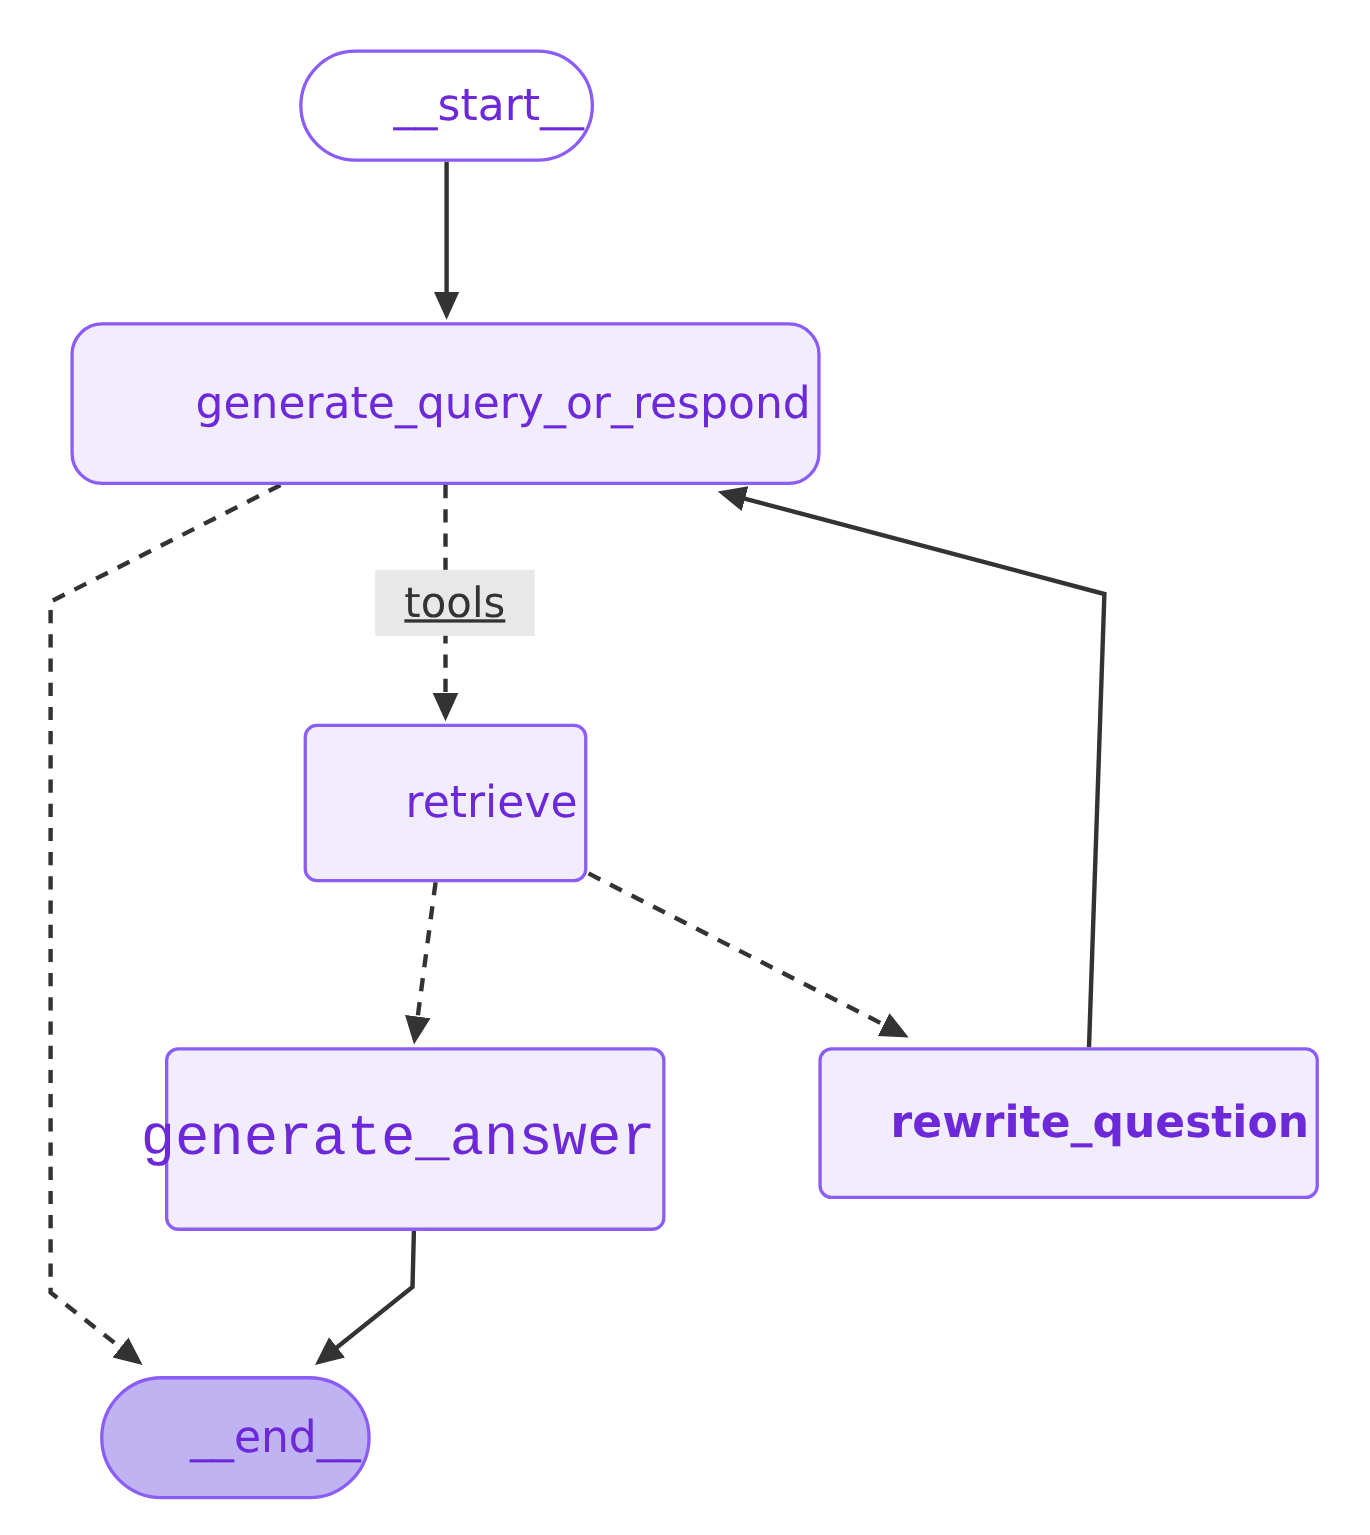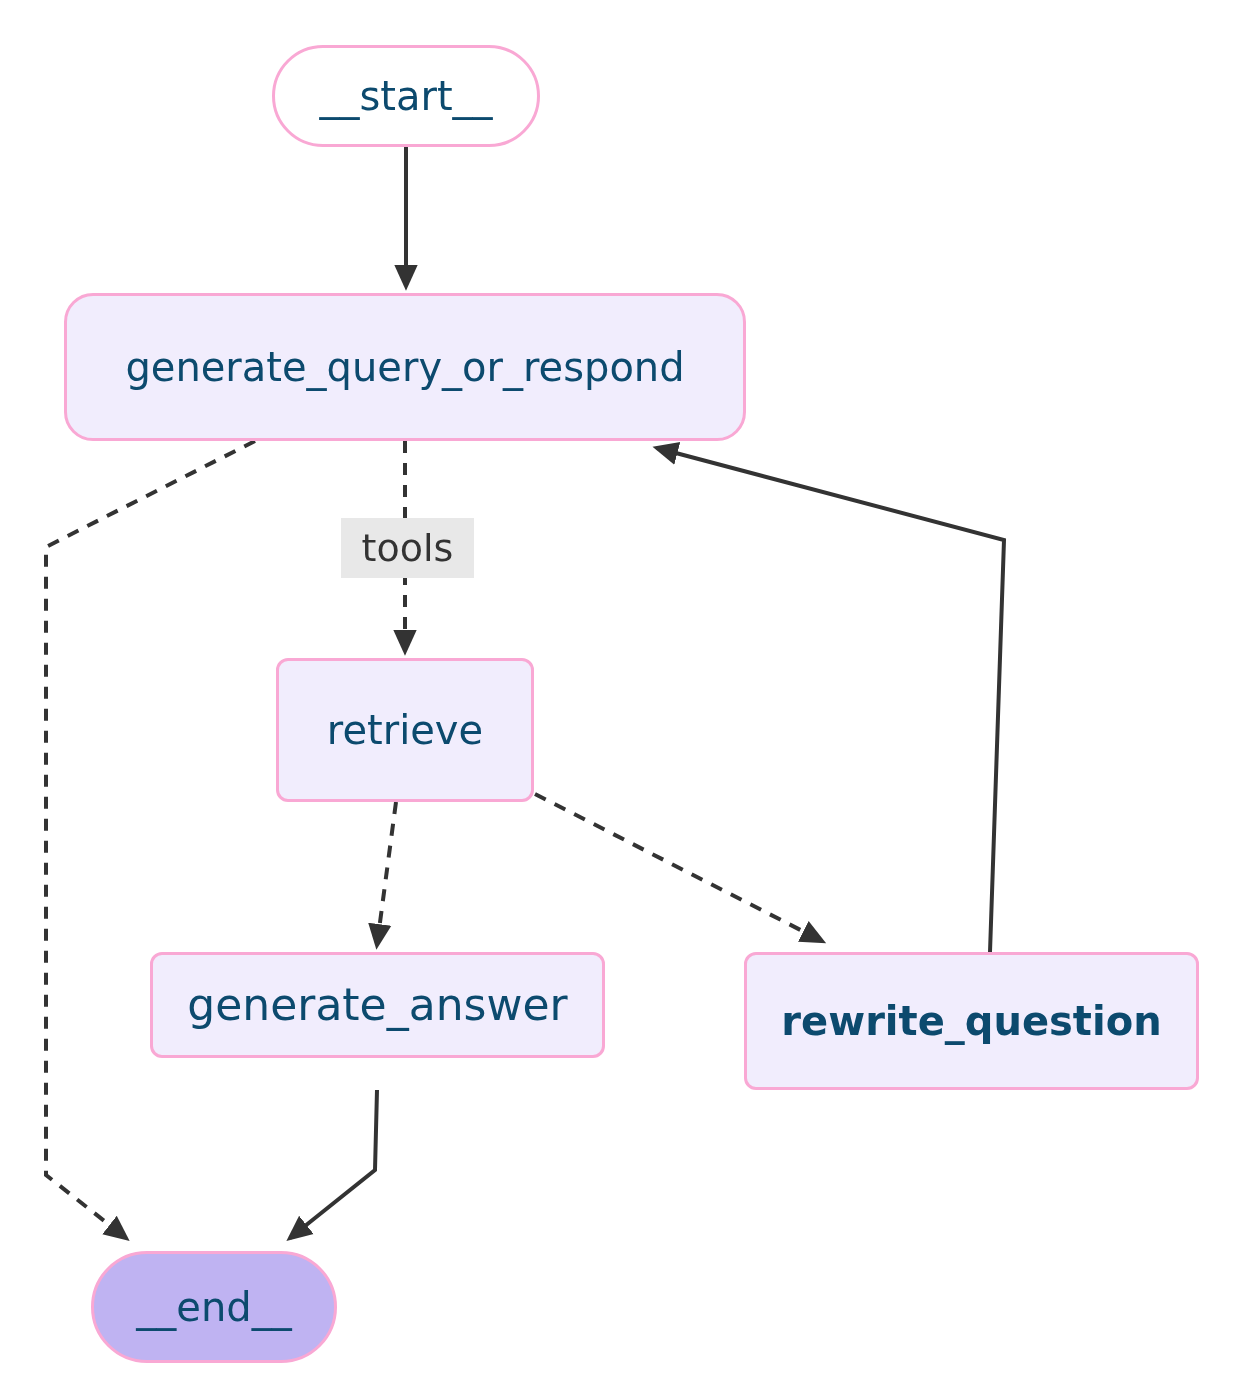--- a/index.html
+++ b/index.html
@@ -22,25 +22,25 @@
     left: 0;
     top: 0;
     width: 1245px;
     height: 1395px;
   }
   .node {
     position: absolute;
     box-sizing: border-box;
     display: flex;
     align-items: center;
-    justify-content: center;
+    justify-content: flex-end;
     background: #f1edfd;
-    border: 3px solid #f9a8d4;
+    border: 3px solid #8b5cf6;
     border-radius: 12px;
-    color: #0c4a6e;
+    color: #6d28d9;
     text-align: center;
     line-height: 1.1;
     white-space: nowrap;
   }
   .node.terminal {
     border-radius: 999px;
   }
   .node.start-node {
     background: #ffffff;
   }
@@ -87,27 +87,27 @@
   <div id="node-layer">
       <div class="node terminal start-node" style="left: 272px; top: 45px; width: 268px; height: 102px; font-size: 40px;">
         <span class="node-label">__start__</span>
       </div>
       <div class="node" style="left: 64px; top: 293px; width: 682px; height: 148px; font-size: 40px; border-radius: 29px;">
         <span class="node-label">generate_query_or_respond</span>
       </div>
       <div class="node" style="left: 276px; top: 658px; width: 258px; height: 144px; font-size: 40px;">
         <span class="node-label">retrieve</span>
       </div>
-      <div class="node" style="left: 150px; top: 952px; width: 455px; height: 106px; font-size: 44px;">
+      <div class="node" style="left: 150px; top: 952px; width: 455px; height: 167px; font-size: 52px; font-family: Liberation Mono, monospace;">
         <span class="node-label">generate_answer</span>
       </div>
       <div class="node" style="left: 744px; top: 952px; width: 455px; height: 138px; font-size: 40px; font-weight: bold;">
         <span class="node-label">rewrite_question</span>
       </div>
       <div class="node terminal end-node" style="left: 91px; top: 1251px; width: 246px; height: 112px; font-size: 40px;">
         <span class="node-label">__end__</span>
       </div>
     </div>
   <div id="edge-label-layer">
-      <div class="edge-label" style="left: 341px; top: 518px; width: 133px; height: 60px; font-size: 38px;">tools</div>
+      <div class="edge-label" style="left: 341px; top: 518px; width: 145px; height: 60px; font-size: 38px; text-decoration: underline;">tools</div>
     </div>
 
 </div>
 
 </body></html>

